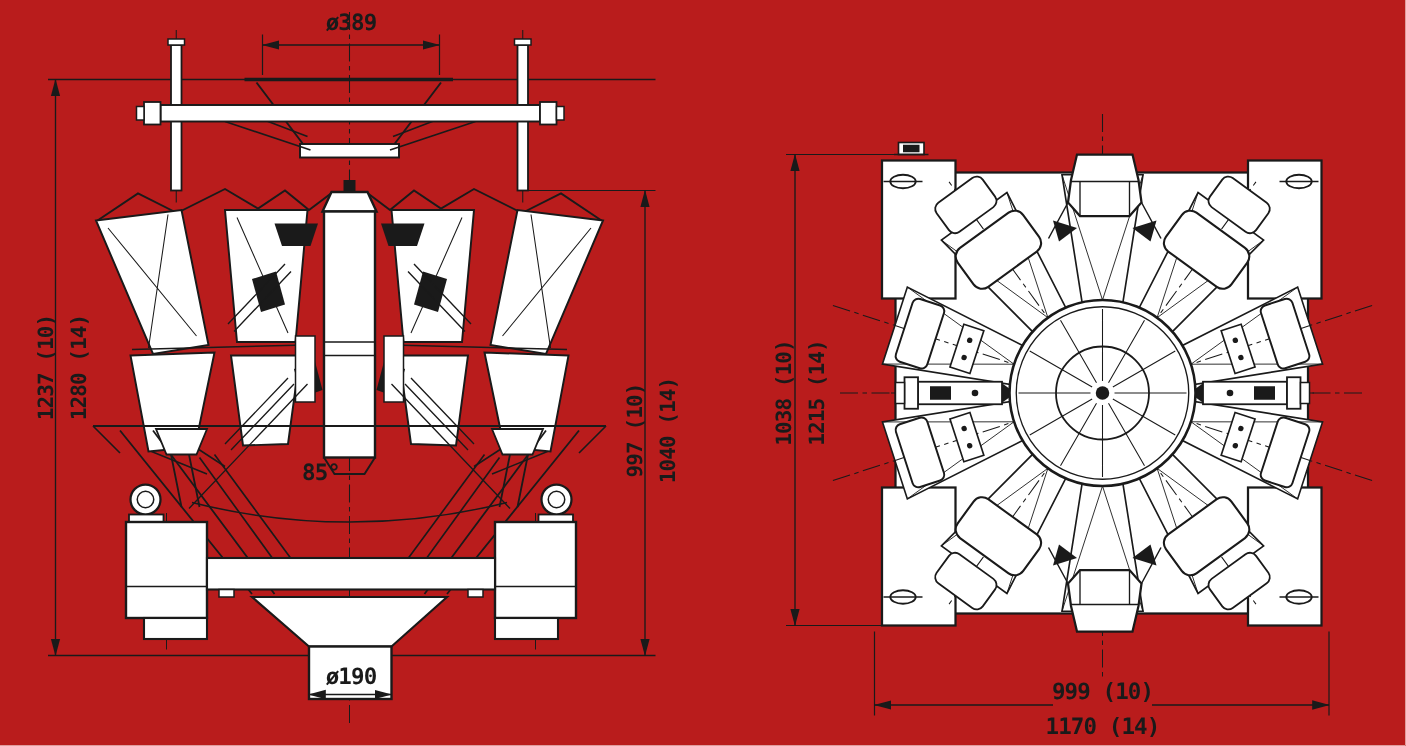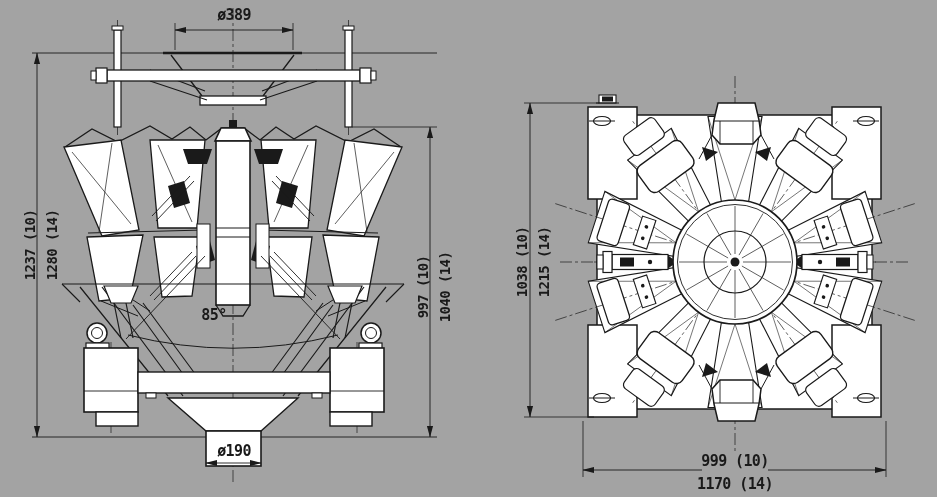--- a/index.html
+++ b/index.html
@@ -1,16 +1,16 @@
 <!DOCTYPE html>
 <html><head>
 <meta charset="utf-8">
 <style>
   html,body{margin:0;padding:0;background:#ffffff;}
-  .canvas{width:937px;height:497px;background:#a3a3a3;position:relative;overflow:hidden;}
+  .canvas{width:937px;height:497px;background:#b91c1c;position:relative;overflow:hidden;}
   svg{display:block;}
   
   path,rect,line,circle,ellipse{stroke:#1a1a1a;fill:none;stroke-linecap:butt;stroke-linejoin:miter;}
   .s06{stroke-width:.6}.s07{stroke-width:.7}.s09{stroke-width:.9}
   .s1{stroke-width:1}.s11{stroke-width:1.1}.s12{stroke-width:1.2}.s13{stroke-width:1.3}
   .s14{stroke-width:1.4}.s15{stroke-width:1.5}.s16{stroke-width:1.6}.s17{stroke-width:1.7}.s24{stroke-width:2.4}
   .fw{fill:#ffffff}
   .fk{fill:#1a1a1a;stroke:none}
   .cl{stroke-width:.7;stroke-dasharray:12 3 3 3}
   .dim{stroke-width:.9}

